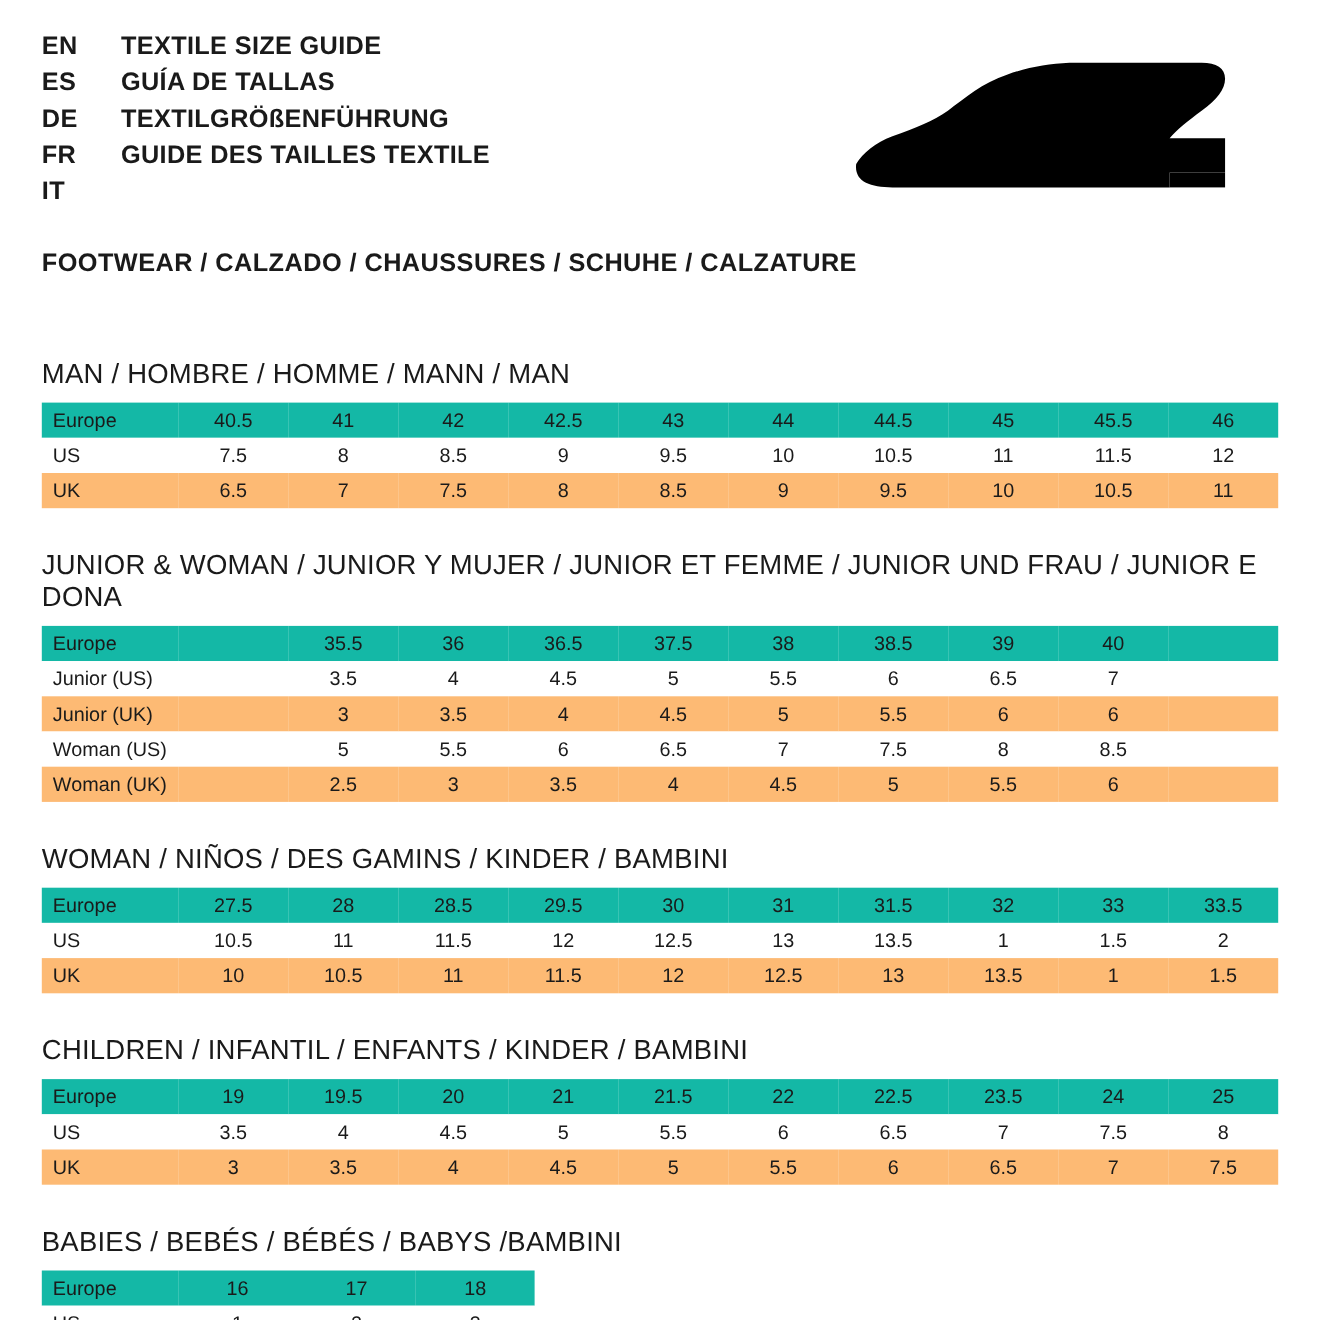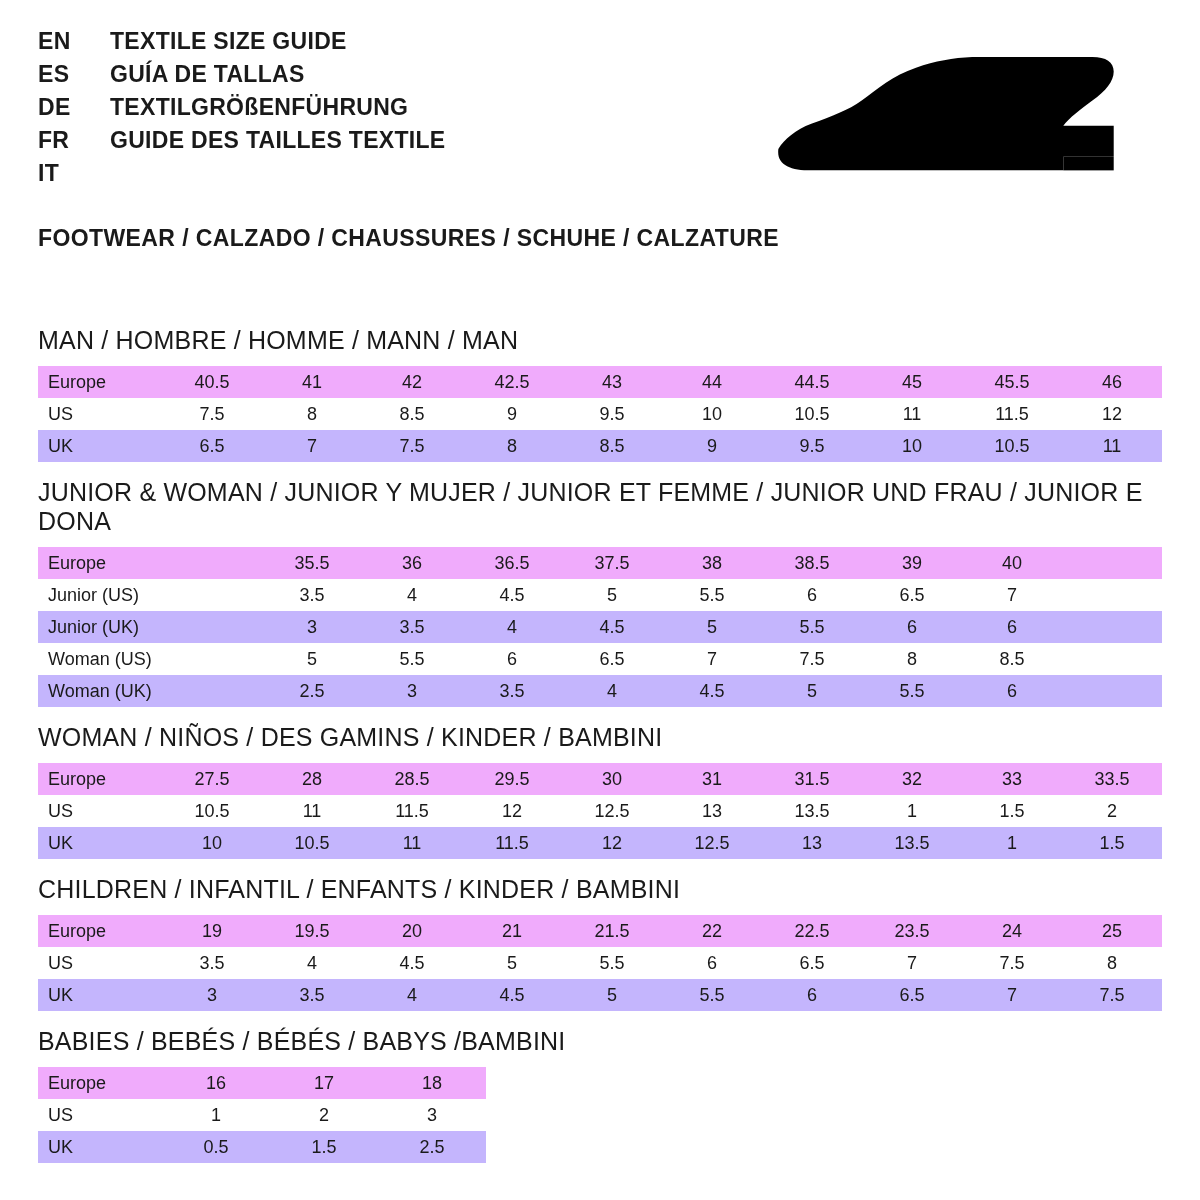--- a/index.html
+++ b/index.html
@@ -60,21 +60,21 @@
 
   .footwear-title {
     font-size: 23px;
     font-weight: bold;
     letter-spacing: 0.4px;
     margin-top: 30px;
   }
 
   
   .section {
-    margin-top: 16px;
+    margin-top: 38px;
   }
   .section.first { margin-top: 74px; }
 
   .section-title {
     font-size: 25px;
     font-weight: normal;
     letter-spacing: 0.2px;
     margin-bottom: 11px;
   }
 
@@ -92,24 +92,24 @@
     text-align: center;
     vertical-align: middle;
     font-weight: normal;
     color: #1a1a1a;
   }
   table.size-table td.label {
     text-align: left;
     padding-left: 10px;
   }
   tr.head td {
-    background: #f0abfc;
+    background: #14b8a6;
   }
   tr.alt td {
-    background: #c4b5fd;
+    background: #fdba74;
   }
   tr.plain td {
     background: #ffffff;
   }
 </style>
 </head>
 <body>
 
 <div class="page">
 

